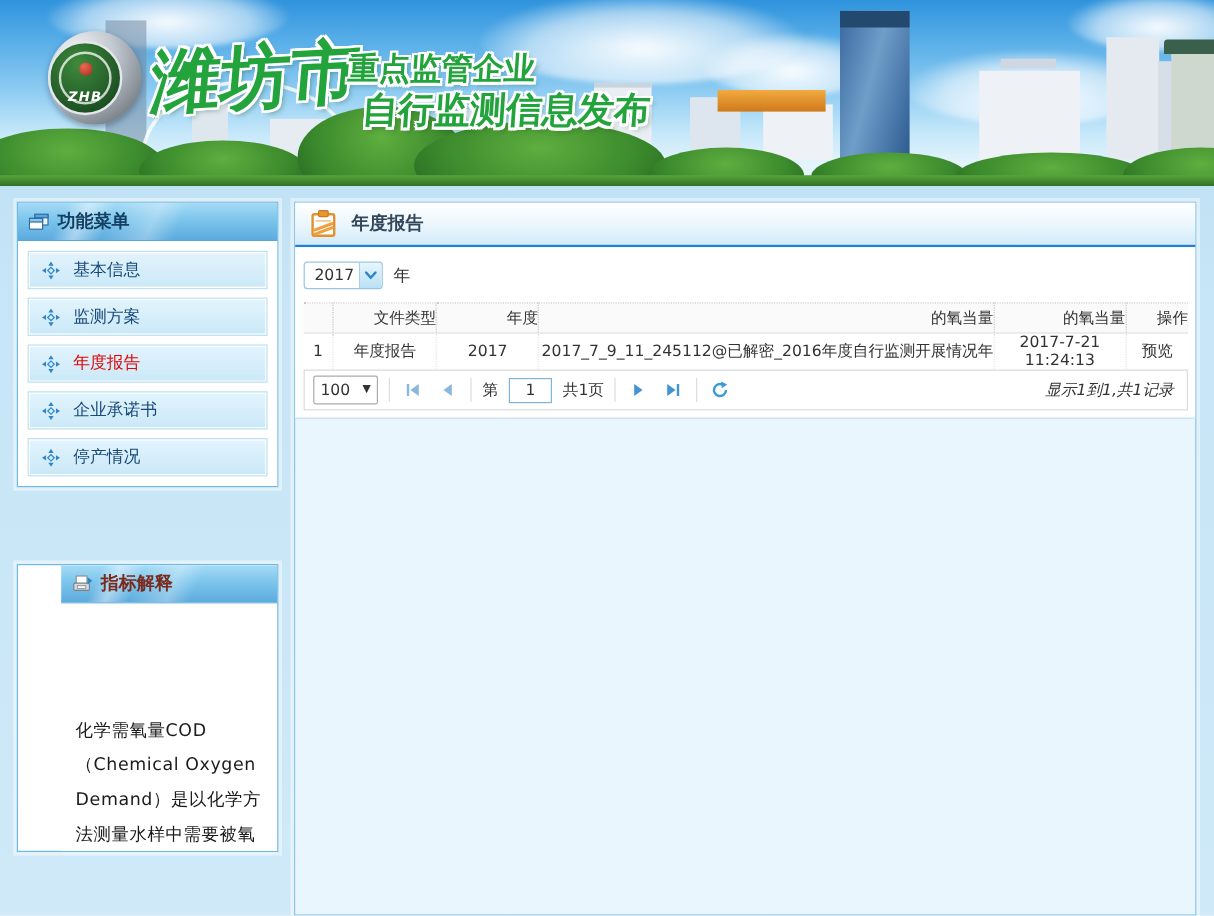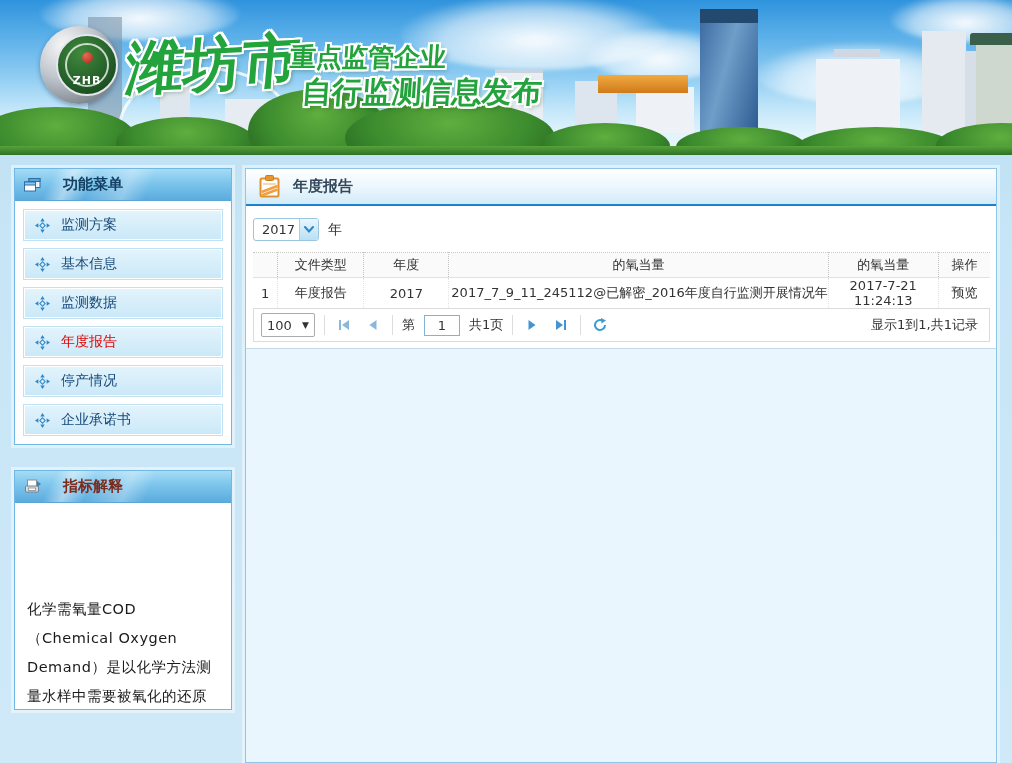--- a/index.html
+++ b/index.html
@@ -50,21 +50,21 @@
   .t3{left:248px;bottom:-18px;width:140px;height:84px;}
   .t4{left:345px;bottom:-20px;width:210px;height:74px;}
   .t5{left:540px;bottom:-14px;width:130px;height:46px;}
   .t6{left:676px;bottom:-12px;width:130px;height:40px;}
   .t7{left:796px;bottom:-14px;width:160px;height:42px;}
   .t8{left:936px;bottom:-14px;width:130px;height:46px;}
   .grass{position:absolute;left:0;bottom:0;width:100%;height:9px;background:linear-gradient(#57a33b,#2e7226);}
 
   .logo{position:absolute;left:40px;top:26px;width:78px;height:78px;border-radius:50%;
     background:radial-gradient(circle at 30% 25%, #f7f7f7 0%, #c2c8cf 40%, #7d858d 78%, #9aa2aa 100%);
-    display:flex;align-items:center;justify-content:flex-end;box-shadow:0 2px 5px rgba(0,30,60,.35);}
+    display:flex;align-items:center;justify-content:flex-start;box-shadow:0 2px 5px rgba(0,30,60,.35);font-style:italic;}
   .logo-inner{width:62px;height:62px;border-radius:50%;position:relative;overflow:hidden;
     background:radial-gradient(circle at 40% 30%, #3f8a3c 0%, #1b4e22 78%);
     border:2px solid #e4e8ec;}
   .logo-inner::before{content:"";position:absolute;left:7px;top:7px;right:7px;bottom:7px;border-radius:50%;
     border:2px solid rgba(255,255,255,.75);}
   .logo-dot{position:absolute;left:50%;top:16px;width:11px;height:11px;margin-left:-5px;border-radius:50%;
     background:radial-gradient(circle at 35% 30%, #e86a55, #b02818);}
   .logo-zhb{position:absolute;left:0;right:0;bottom:7px;text-align:center;color:#fff;
     font-size:11px;font-weight:bold;letter-spacing:1px;}
   .outline-green{
@@ -73,42 +73,42 @@
       -2px -2px #fff,2px 2px #fff,-2px 2px #fff,2px -2px #fff,
       3px 3px 4px rgba(10,70,20,.35);
   }
   .city-title{position:absolute;left:126px;top:26px;font-size:58px;transform:rotate(-3deg) skewX(-8deg);}
   .sub1{position:absolute;left:290px;top:40px;font-size:26px;transform:skewX(-4deg);}
   .sub2{position:absolute;left:302px;top:72px;font-size:30px;transform:skewX(-4deg);}
 
   
   .panel{background:#fff;border:1px solid #6fb7e4;box-shadow:0 0 0 3px rgba(255,255,255,.45);}
   .panel-header{
-    height:32px;display:flex;align-items:center;gap:22px;padding:0 9px;
+    height:32px;display:flex;align-items:center;gap:7px;padding:0 9px;
     border-bottom:1px solid #5aa6d6;
     background:
       linear-gradient(115deg, rgba(255,255,255,0) 18%, rgba(255,255,255,.45) 26%, rgba(255,255,255,0) 36%, rgba(255,255,255,.3) 52%, rgba(255,255,255,0) 62%),
       linear-gradient(180deg,#a6dbf5 0%,#7cc5ec 45%,#5cabde 100%);
   }
   .panel-header .ph-title{font-size:15px;font-weight:bold;color:#123f63;}
   .indicator .ph-title{color:#7a2b1e;}
 
   
   .sidebar{position:absolute;left:14px;top:168px;width:218px;}
   .menu-body{padding:8px;display:flex;flex-direction:column;gap:7px;background:#fff;}
   .menu-item{
     height:32px;display:flex;align-items:center;gap:11px;padding:0 11px;cursor:pointer;
     background:linear-gradient(180deg,#e3f4fc 0%,#cae8f8 100%);
     border:1px solid #bfe1f3;box-shadow:inset 0 0 0 1px #fff;
     font-size:14px;color:#17497a;
   }
   .menu-item.active .mi-label{color:#e00505;}
   .mi-icon{display:flex;align-items:center;}
 
-  .indicator{position:absolute;left:14px;top:470px;width:218px;height:240px;overflow:hidden;}
+  .indicator{position:absolute;left:14px;top:470px;width:218px;height:240px;overflow:hidden;padding-left:36px;}
   .indicator-body{padding:92px 12px 0;font-size:14.5px;line-height:29px;color:#1a1a1a;letter-spacing:.5px;background:#fff;height:260px;overflow:hidden;}
 
   
   .main{position:absolute;left:245px;top:168px;width:752px;bottom:0;
     background:#e9f6fd;border:1px solid #8fc6e8;box-shadow:0 0 0 3px rgba(255,255,255,.45);}
   .main-header{
     height:37px;display:flex;align-items:center;gap:13px;padding:0 13px;
     background:linear-gradient(180deg,#ffffff 0%,#eaf6fd 55%,#d2eaf8 100%);
     border-bottom:2px solid #1f7fd0;
   }
@@ -120,21 +120,21 @@
     width:66px;height:23px;background:#fff;border:1px solid #9cc6e0;border-radius:3px;
     display:flex;align-items:center;justify-content:space-between;padding-left:8px;
     font-size:13px;color:#333;cursor:pointer;overflow:hidden;
   }
   .year-chevron{width:19px;height:21px;display:flex;align-items:center;justify-content:center;
     background:linear-gradient(180deg,#e8f6fd,#b9e0f5);border-left:1px solid #a8cfe8;border-radius:0 2px 2px 0;}
   .year-unit{font-size:14px;color:#333;}
 
   table.grid{width:737px;border-collapse:collapse;font-size:13px;color:#333;border-top:1px dotted #c9c9c9;}
   table.grid th{
-    height:25px;font-weight:normal;background:#fafafa;text-align:center;
+    height:25px;font-weight:normal;background:#fafafa;text-align:right;
     border-left:1px dotted #c2c2c2;border-bottom:1px solid #e2e2e2;
   }
   table.grid th:first-child{border-left:none;}
   table.grid td{
     height:27px;background:#fff;text-align:center;
     border-left:1px dotted #e3e3e3;border-bottom:1px solid #e6e6e6;
   }
   table.grid td:first-child{border-left:none;}
   .col-idx{width:28px;} .col-type{width:102px;} .col-year{width:96px;}
   .col-name{width:330px;} .col-time{width:121px;} .col-op{width:60px;}
@@ -145,21 +145,21 @@
     display:flex;align-items:center;gap:9px;height:34px;margin-top:-1px;
     border:1px solid #dcdcdc;background:#fff;padding:1px 7px;font-size:13px;color:#333;width:737px;
   }
   .size-select{width:54px;height:24px;border:1px solid #ababab;border-radius:2px;background:#fff;
     display:flex;align-items:center;justify-content:space-between;padding:0 5px;cursor:pointer;font-size:13px;}
   .size-caret{font-size:9px;color:#333;}
   .pgsep{width:1px;height:20px;background:#ddd;}
   .pbtn{width:20px;height:20px;display:flex;align-items:center;justify-content:center;cursor:pointer;}
   .page-input{width:36px;height:21px;border:1px solid #7eb4d8;text-align:center;font-size:13px;color:#333;
     font-family:"DejaVu Sans","Liberation Sans",sans-serif;}
-  .pager-summary{margin-left:auto;padding-right:4px;}
+  .pager-summary{margin-left:auto;padding-right:4px;font-style:italic;}
 
   .icon-svg{display:block;}
 </style>
 </head>
 <body>
 
 <div class="banner">
   <div class="cloud c1"></div>
   <div class="cloud c2"></div>
   <div class="cloud c3"></div>
@@ -223,91 +223,77 @@
         <svg class="icon-svg" width="15" height="15" viewBox="0 0 15 15">
           <g fill="#2e86c8">
               <polygon points="7.5,0 5.3,3.4 9.7,3.4"></polygon>
               <polygon points="7.5,15 5.3,11.6 9.7,11.6"></polygon>
               <polygon points="0,7.5 3.4,5.3 3.4,9.7"></polygon>
               <polygon points="15,7.5 11.6,5.3 11.6,9.7"></polygon>
             </g>
           <rect x="5.6" y="5.6" width="3.8" height="3.8" fill="none" stroke="#2e86c8" transform="rotate(45 7.5 7.5)"></rect>
         </svg>
       </span>
-      <span class="mi-label">监测方案</span>
+      <span class="mi-label">基本信息</span>
     </div>
     <div class="menu-item">
       <span class="mi-icon">
         <svg class="icon-svg" width="15" height="15" viewBox="0 0 15 15">
           <g fill="#2e86c8">
               <polygon points="7.5,0 5.3,3.4 9.7,3.4"></polygon>
               <polygon points="7.5,15 5.3,11.6 9.7,11.6"></polygon>
               <polygon points="0,7.5 3.4,5.3 3.4,9.7"></polygon>
               <polygon points="15,7.5 11.6,5.3 11.6,9.7"></polygon>
             </g>
           <rect x="5.6" y="5.6" width="3.8" height="3.8" fill="none" stroke="#2e86c8" transform="rotate(45 7.5 7.5)"></rect>
         </svg>
       </span>
-      <span class="mi-label">基本信息</span>
+      <span class="mi-label">监测方案</span>
+    </div>
+    <div class="menu-item active">
+      <span class="mi-icon">
+        <svg class="icon-svg" width="15" height="15" viewBox="0 0 15 15">
+          <g fill="#2e86c8">
+              <polygon points="7.5,0 5.3,3.4 9.7,3.4"></polygon>
+              <polygon points="7.5,15 5.3,11.6 9.7,11.6"></polygon>
+              <polygon points="0,7.5 3.4,5.3 3.4,9.7"></polygon>
+              <polygon points="15,7.5 11.6,5.3 11.6,9.7"></polygon>
+            </g>
+          <rect x="5.6" y="5.6" width="3.8" height="3.8" fill="none" stroke="#2e86c8" transform="rotate(45 7.5 7.5)"></rect>
+        </svg>
+      </span>
+      <span class="mi-label">年度报告</span>
     </div>
     <div class="menu-item">
       <span class="mi-icon">
         <svg class="icon-svg" width="15" height="15" viewBox="0 0 15 15">
           <g fill="#2e86c8">
               <polygon points="7.5,0 5.3,3.4 9.7,3.4"></polygon>
               <polygon points="7.5,15 5.3,11.6 9.7,11.6"></polygon>
               <polygon points="0,7.5 3.4,5.3 3.4,9.7"></polygon>
               <polygon points="15,7.5 11.6,5.3 11.6,9.7"></polygon>
             </g>
           <rect x="5.6" y="5.6" width="3.8" height="3.8" fill="none" stroke="#2e86c8" transform="rotate(45 7.5 7.5)"></rect>
         </svg>
       </span>
-      <span class="mi-label">监测数据</span>
-    </div>
-    <div class="menu-item active">
-      <span class="mi-icon">
-        <svg class="icon-svg" width="15" height="15" viewBox="0 0 15 15">
-          <g fill="#2e86c8">
-              <polygon points="7.5,0 5.3,3.4 9.7,3.4"></polygon>
-              <polygon points="7.5,15 5.3,11.6 9.7,11.6"></polygon>
-              <polygon points="0,7.5 3.4,5.3 3.4,9.7"></polygon>
-              <polygon points="15,7.5 11.6,5.3 11.6,9.7"></polygon>
-            </g>
-          <rect x="5.6" y="5.6" width="3.8" height="3.8" fill="none" stroke="#2e86c8" transform="rotate(45 7.5 7.5)"></rect>
-        </svg>
-      </span>
-      <span class="mi-label">年度报告</span>
+      <span class="mi-label">企业承诺书</span>
     </div>
     <div class="menu-item">
       <span class="mi-icon">
         <svg class="icon-svg" width="15" height="15" viewBox="0 0 15 15">
           <g fill="#2e86c8">
               <polygon points="7.5,0 5.3,3.4 9.7,3.4"></polygon>
               <polygon points="7.5,15 5.3,11.6 9.7,11.6"></polygon>
               <polygon points="0,7.5 3.4,5.3 3.4,9.7"></polygon>
               <polygon points="15,7.5 11.6,5.3 11.6,9.7"></polygon>
             </g>
           <rect x="5.6" y="5.6" width="3.8" height="3.8" fill="none" stroke="#2e86c8" transform="rotate(45 7.5 7.5)"></rect>
         </svg>
       </span>
       <span class="mi-label">停产情况</span>
-    </div>
-    <div class="menu-item">
-      <span class="mi-icon">
-        <svg class="icon-svg" width="15" height="15" viewBox="0 0 15 15">
-          <g fill="#2e86c8">
-              <polygon points="7.5,0 5.3,3.4 9.7,3.4"></polygon>
-              <polygon points="7.5,15 5.3,11.6 9.7,11.6"></polygon>
-              <polygon points="0,7.5 3.4,5.3 3.4,9.7"></polygon>
-              <polygon points="15,7.5 11.6,5.3 11.6,9.7"></polygon>
-            </g>
-          <rect x="5.6" y="5.6" width="3.8" height="3.8" fill="none" stroke="#2e86c8" transform="rotate(45 7.5 7.5)"></rect>
-        </svg>
-      </span>
-      <span class="mi-label">企业承诺书</span>
     </div>
   </div>
 </div>
 
 <div class="indicator panel">
   <div class="panel-header">
     <span class="mi-icon">
       <svg class="icon-svg" width="17" height="15" viewBox="0 0 17 15">
         <rect x="3.5" y="1" width="9" height="7" fill="#ffffff" stroke="#8a9098"></rect>
         <rect x="1.5" y="7" width="13" height="6" rx="1" fill="#d8dde2" stroke="#7a8088"></rect>

